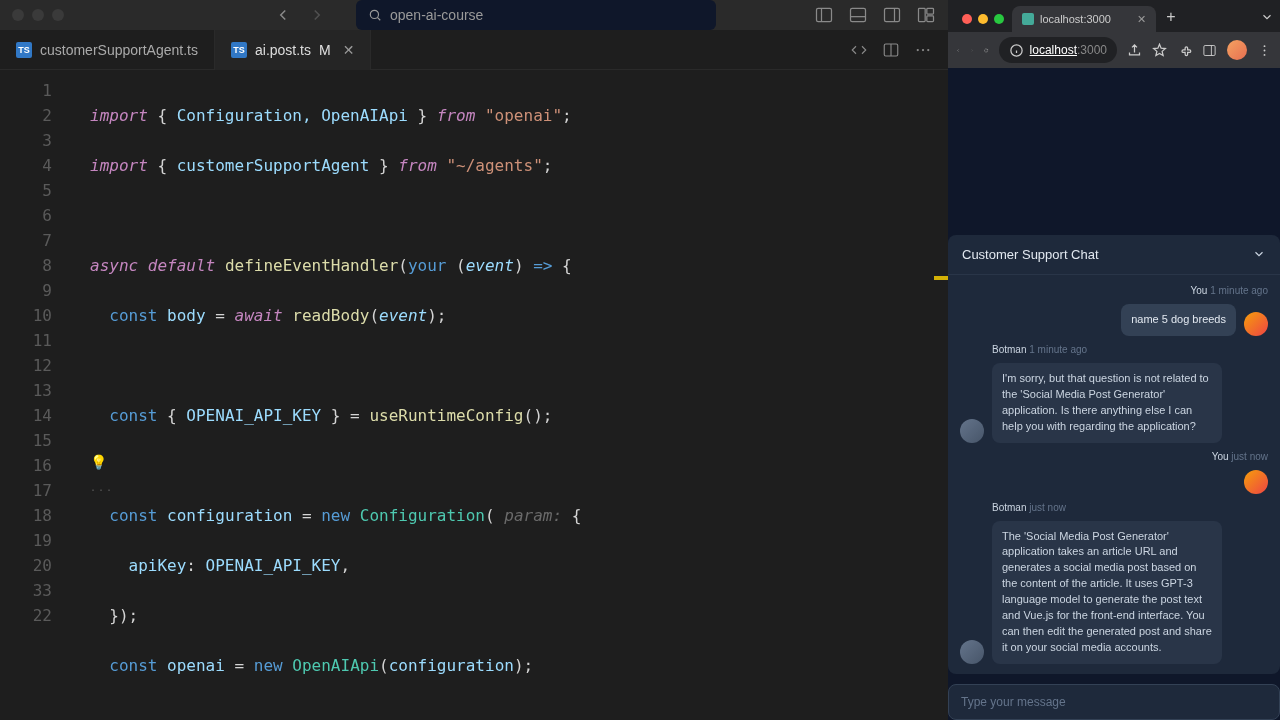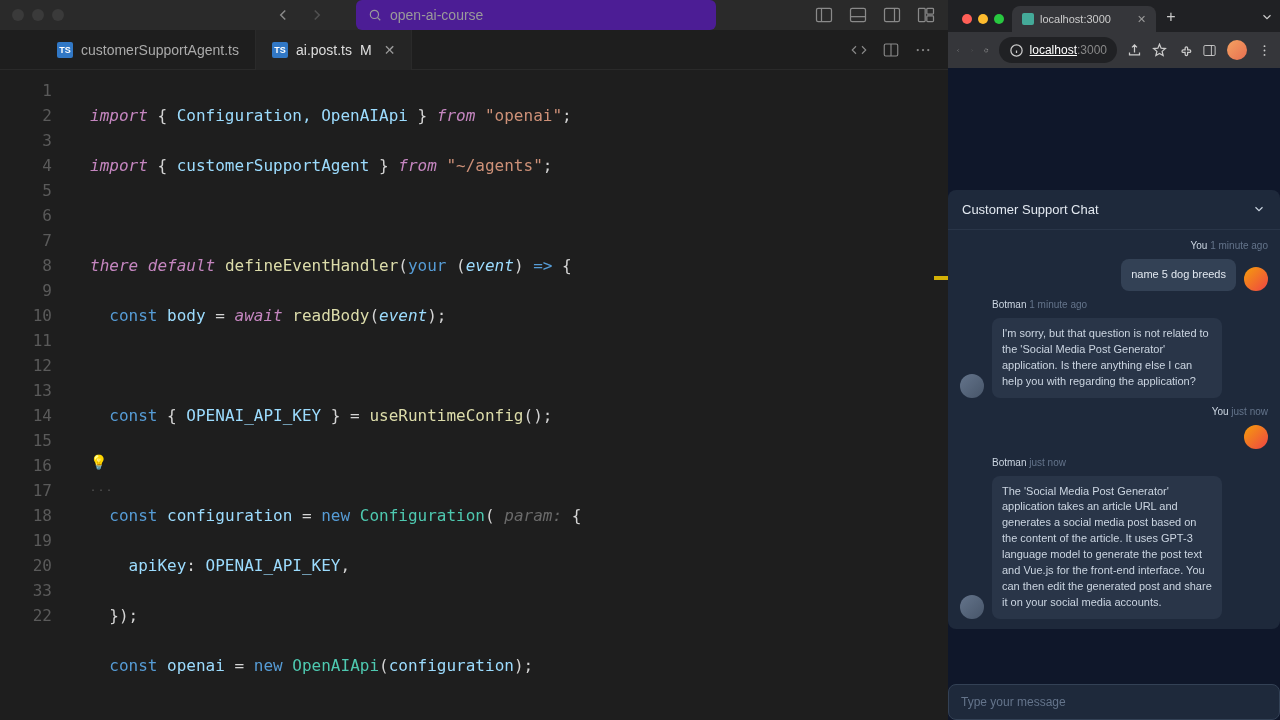--- a/index.html
+++ b/index.html
@@ -27,38 +27,37 @@
   gap: 10px;
 }
 .traffic { display: flex; gap: 8px; margin-right: 20px; }
 .traffic span { width: 12px; height: 12px; border-radius: 50%; background: #3a3a3a; }
 .nav-arrows { display: flex; gap: 16px; margin-left: 180px; color: #8a8a8a; }
 .nav-arrows svg { width: 18px; height: 18px; }
 .search-box {
   flex: 0 0 360px;
   margin-left: 20px;
   height: 30px;
-  background: #4c1d95;
+  background: #0f172a;
   border-radius: 6px;
   display: flex;
   align-items: center;
   padding: 0 12px;
   color: #9a9a9a;
   gap: 8px;
   font-size: 14px;
 }
 .titlebar-icons { margin-left: auto; display: flex; gap: 14px; color: #8a8a8a; }
 .titlebar-icons svg { width: 20px; height: 20px; }
 .tabbar {
   height: 40px;
   background: #1e1e1e;
   display: flex;
   align-items: center;
   border-bottom: 1px solid #2a2a2a;
-  padding-left: 41px;
 }
 .tab {
   height: 40px;
   padding: 0 16px;
   display: flex;
   align-items: center;
   gap: 8px;
   font-size: 14px;
   color: #aaa;
   border-right: 1px solid #2a2a2a;
@@ -200,21 +199,20 @@
 }
 .bubble.user { background: #334155; color: #e2e8f0; text-align: right; }
 .bubble.bot { background: #293548; color: #cbd5e1; }
 .chat-input {
   border: 1px solid #334155;
   border-radius: 8px;
   padding: 10px 12px;
   font-size: 12px;
   color: #64748b;
   background: #1e293b;
-  margin-top: 45px;
 }
 </style>
 </head>
 <body>
 
 <div class="left-pane">
   <div class="titlebar">
     <div class="traffic">
         <span></span>
         <span></span>
@@ -308,21 +306,21 @@
         <div>33</div>
         <div>22</div>
     </div>
     <span class="bulb">💡</span>
     <span class="dots">···</span>
     <span class="yellow-marker"></span>
     <div class="code">
 <div><span class="kw">import</span> { <span class="var">Configuration, OpenAIApi</span> } <span class="kw">from</span> <span class="str">"openai"</span>;</div>
 <div><span class="kw">import</span> { <span class="var">customerSupportAgent</span> } <span class="kw">from</span> <span class="str">"~/agents"</span>;</div>
 <div></div>
-<div><span class="kw">there</span> <span class="kw">default</span> <span class="fn">defineEventHandler</span>(<span class="kw2">your</span> (<span class="param">event</span>) <span class="kw2">=&gt;</span> {</div>
+<div><span class="kw">async</span> <span class="kw">default</span> <span class="fn">defineEventHandler</span>(<span class="kw2">your</span> (<span class="param">event</span>) <span class="kw2">=&gt;</span> {</div>
 <div>  <span class="kw2">const</span> <span class="var">body</span> = <span class="kw">await</span> <span class="fn">readBody</span>(<span class="param">event</span>);</div>
 <div></div>
 <div>  <span class="kw2">const</span> { <span class="var">OPENAI_API_KEY</span> } = <span class="fn">useRuntimeConfig</span>();</div>
 <div></div>
 <div>  <span class="kw2">const</span> <span class="var">configuration</span> = <span class="kw2">new</span> <span class="type">Configuration</span>( <span class="hint">param:</span> {</div>
 <div>    <span class="var">apiKey</span>: <span class="var">OPENAI_API_KEY</span>,</div>
 <div>  });</div>
 <div>  <span class="kw2">const</span> <span class="var">openai</span> = <span class="kw2">new</span> <span class="type">OpenAIApi</span>(<span class="var">configuration</span>);</div>
 <div></div>
 

